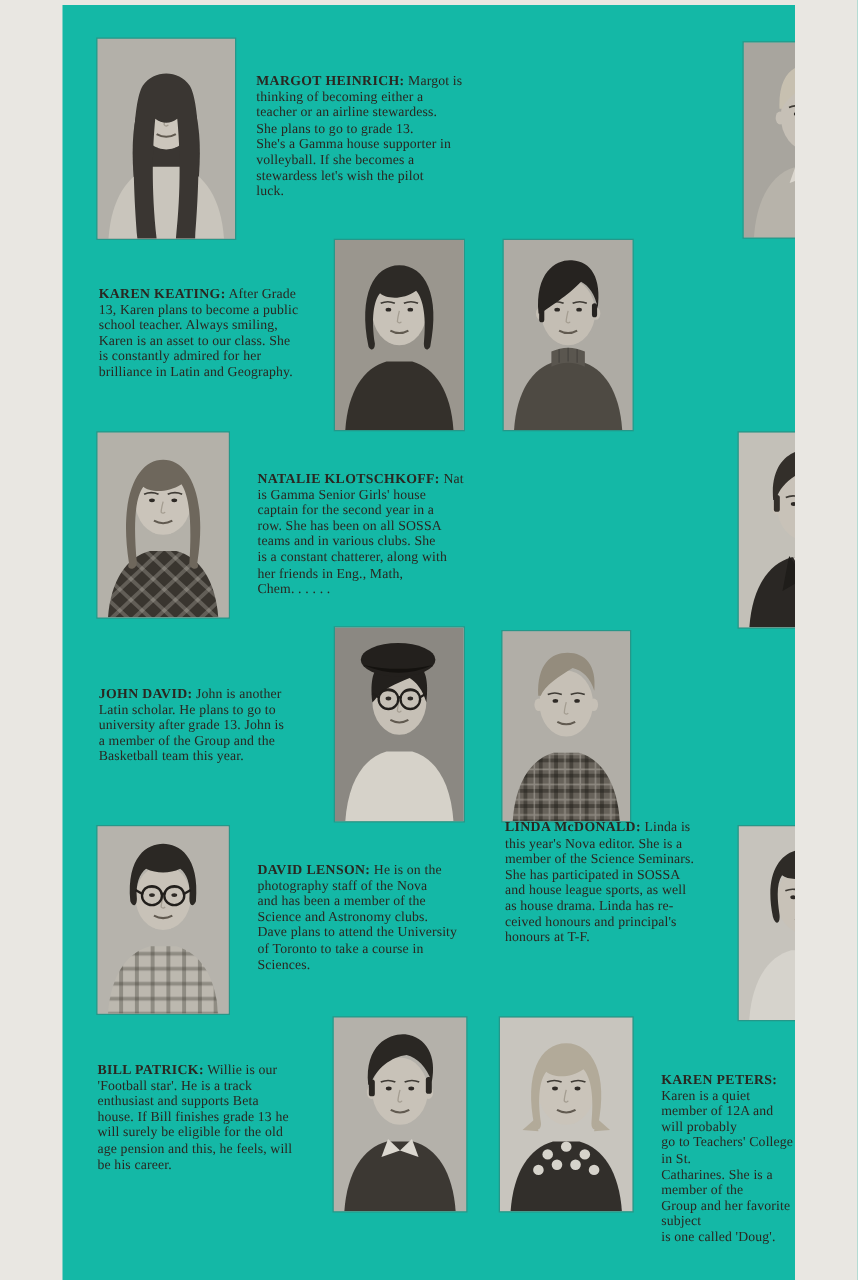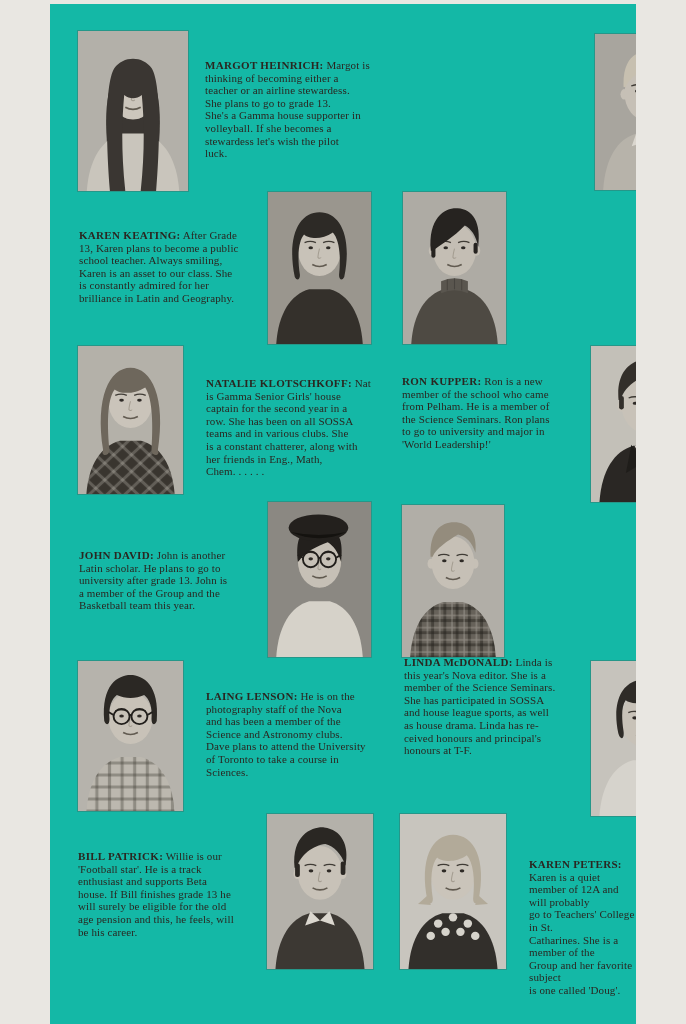--- a/index.html
+++ b/index.html
@@ -200,26 +200,20 @@
         <path d="M43,71.5 Q50,75.5 57,71.5" stroke="#615a50" stroke-width="1.6" fill="none"></path>
         <path d="M26,52 C23,19 44,12 54,13 C70,15 78,30 74,50 C70,38 63,31 55,29 C44,30 31,40 28,52 Z" fill="#332f2a"></path>
         <g fill="#332f2a">
           <rect x="26.5" y="48" width="4.5" height="13" rx="2"></rect>
         </g>
         <g fill="#332f2a">
           <rect x="69.5" y="46" width="4.5" height="13" rx="2"></rect>
         </g>
       </svg>
     </figure>
-  <div class="bio bx-ron-kupper"><span class="nm">RON KUPPER:</span><span> Ron is a new
-member of the school who came
-from Pelham. He is a member of
-the Science Seminars. Ron plans
-to go to university and major in
-'World Leadership!'</span></div>
 
   <figure class="photo ph-john-laing">
       <svg xmlns="http://www.w3.org/2000/svg" viewBox="0 0 100 150" preserveAspectRatio="none">
         <rect width="100" height="150" fill="#8b8882"></rect>
         <path d="M8,150 C10,120 22,101 40,96 L60,96 C78,101 90,120 92,150 Z" fill="#d6d2c9"></path>
         <rect x="43.5" y="72" width="13" height="8" fill="#aba49a"></rect>
         <rect x="44" y="70" width="12" height="12" fill="#c6c0b6"></rect>
         <ellipse cx="50" cy="57" rx="21" ry="26" fill="#c6c0b6"></ellipse>
         <path d="M35.5,50 Q41,47.5 46.5,50" stroke="#3f3b35" stroke-width="1.3" fill="none"></path>
         <path d="M53.5,50 Q59,47.5 64.5,50" stroke="#3f3b35" stroke-width="1.3" fill="none"></path>
@@ -295,21 +289,21 @@
         <path d="M25,60 C22,24 38,14 50,14 C62,14 78,24 75,60 C73,65 70,64 70,58 C71,46 68,38 63,34 C55,38 45,38 37,34 C32,38 29,46 30,58 C30,64 27,65 25,60 Z" fill="#2b2824"></path>
         <g stroke="#211e1b" stroke-width="1.8" fill="none">
           <circle cx="41.5" cy="55.5" r="7.6"></circle>
           <circle cx="58.5" cy="55.5" r="7.6"></circle>
           <path d="M49,54.5 Q50,53.5 51,54.5"></path>
           <path d="M33.9,54 L29,51"></path>
           <path d="M66.1,54 L71,51"></path>
         </g>
       </svg>
     </figure>
-  <div class="bio bx-david-lenson"><span class="nm">LAING LENSON:</span><span> He is on the
+  <div class="bio bx-david-lenson"><span class="nm">DAVID LENSON:</span><span> He is on the
 photography staff of the Nova
 and has been a member of the
 Science and Astronomy clubs.
 Dave plans to attend the University
 of Toronto to take a course in
 Sciences.</span></div>
 
   <figure class="photo ph-linda-mcdonald">
       <svg xmlns="http://www.w3.org/2000/svg" viewBox="0 0 100 150" preserveAspectRatio="none">
         <rect width="100" height="150" fill="#c6c3bc"></rect>

